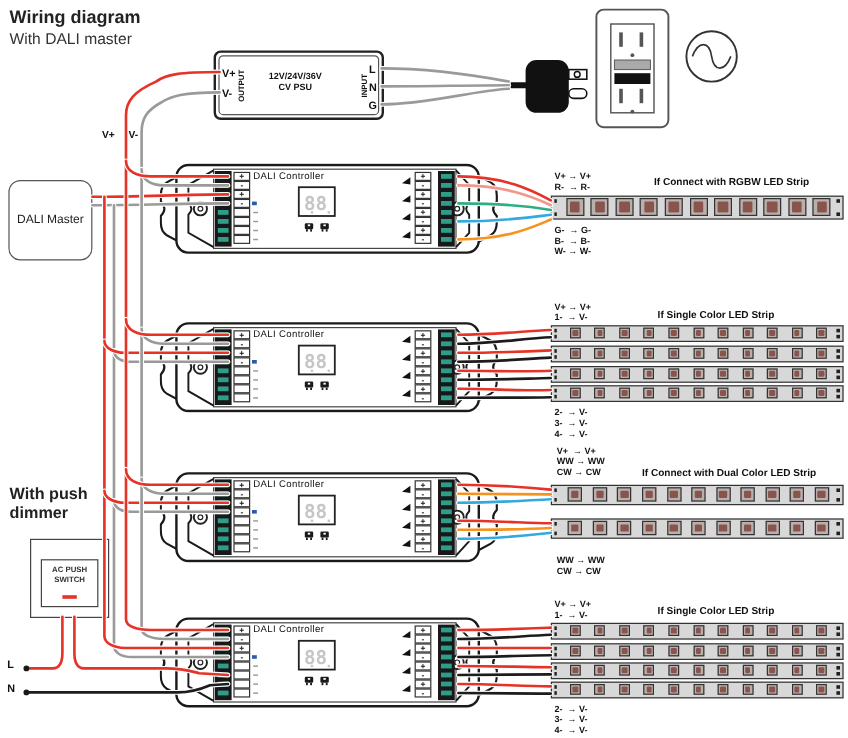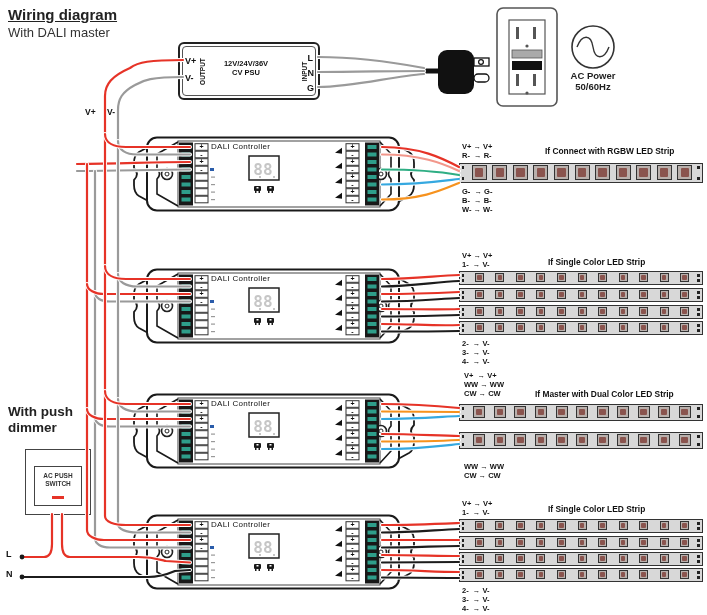--- a/index.html
+++ b/index.html
@@ -1,19 +1,19 @@
 <!DOCTYPE html>
 <html style="--led: #8a544e; --switch-accent: #e63327;"><head>
 <meta charset="utf-8">
 <style>
   html,body{margin:0;padding:0;background:#fff;}
   #stage{position:relative;width:707px;height:615px;background:#fff;overflow:hidden;
          font-family:"Liberation Sans",sans-serif;color:#1a1a1a;}
   .abs{position:absolute;}
-  .h1{font-size:15px;font-weight:bold;color:#222;text-decoration:underline;}
+  .h1{font-size:15px;font-weight:bold;color:#222;}
   .h2{font-size:13px;color:#333;}
   .busLbl{font-size:8.5px;font-weight:bold;color:#111;}
   
   .psu{left:178px;top:42px;width:142px;height:58px;border:2px solid #222;border-radius:6px;background:#fff;box-sizing:border-box;}
   .psuInner{position:absolute;left:2px;top:2px;right:2px;bottom:2px;border:1px solid #555;border-radius:4px;}
   .psuTxt{position:absolute;font-size:9px;font-weight:bold;color:#111;}
   .psuRot{position:absolute;font-size:6.5px;font-weight:bold;color:#111;width:56px;text-align:center;transform:rotate(-90deg);}
   .psuCenter{position:absolute;left:34px;right:40px;top:15px;text-align:center;font-size:7.5px;font-weight:bold;line-height:9px;color:#111;}
   
   .master{left:7px;top:150px;width:70px;height:67px;border:1.6px solid #555;border-radius:10px;background:#fff;display:flex;align-items:center;justify-content:center;font-size:10px;color:#222;box-sizing:border-box;}
@@ -73,28 +73,27 @@
     <rect x="110" y="24" width="3" height="12" fill="#555"></rect>
     <circle cx="104" cy="43" r="1.6" fill="#555"></circle>
     <rect x="89" y="47" width="30" height="8" fill="#aaa" stroke="#555" stroke-width="0.8"></rect>
     <rect x="89" y="58" width="30" height="9" fill="#111"></rect>
     <rect x="93" y="71" width="3" height="12" fill="#555"></rect>
     <rect x="110" y="71" width="3" height="12" fill="#555"></rect>
     <circle cx="104" cy="90" r="1.6" fill="#555"></circle>
     <circle cx="170" cy="44" r="21" fill="#fff" stroke="#333" stroke-width="1.6"></circle>
     <path d="M154,44 C159,31 168,31 170,44 C172,57 181,57 186,44" fill="none" stroke="#333" stroke-width="1.4"></path>
   </svg>
-  <div class="abs acTxt">
-    <div>AC Power</div>
-    <div>50/60Hz</div>
-  </div>
 
   <div class="abs busLbl" style="left:85px;top:107px;">V+</div>
   <div class="abs busLbl" style="left:107px;top:107px;">V-</div>
 
+  <div class="abs master">
+    <span>DALI Master</span>
+  </div>
 
   <div class="abs pushHeading">
     <div>With push</div>
     <div>dimmer</div>
   </div>
   <div class="abs switchBox">
     <div class="switchInner">
       <div class="switchTxt">
         <div>AC PUSH</div>
         <div>SWITCH</div>
@@ -888,21 +887,21 @@
       <div class="lbl" style="left: 462px; top: 151.2px;">R-  → R-</div>
       <div class="lbl" style="left: 462px; top: 187px;">G-  → G-</div>
       <div class="lbl" style="left: 462px; top: 196.2px;">B-  → B-</div>
       <div class="lbl" style="left: 462px; top: 205.4px;">W- → W-</div>
       <div class="gtitle" style="left: 548px; top: 257px;">If Single Color LED Strip</div>
       <div class="lbl" style="left: 462px; top: 251px;">V+ → V+</div>
       <div class="lbl" style="left: 462px; top: 260.2px;">1-  → V-</div>
       <div class="lbl" style="left: 462px; top: 339px;">2-  → V-</div>
       <div class="lbl" style="left: 462px; top: 348.2px;">3-  → V-</div>
       <div class="lbl" style="left: 462px; top: 357.4px;">4-  → V-</div>
-      <div class="gtitle" style="left: 535px; top: 389px;">If Master with Dual Color LED Strip</div>
+      <div class="gtitle" style="left: 535px; top: 389px;">If Connect with Dual Color LED Strip</div>
       <div class="lbl" style="left: 464px; top: 371px;">V+  → V+</div>
       <div class="lbl" style="left: 464px; top: 380.2px;">WW → WW</div>
       <div class="lbl" style="left: 464px; top: 389.4px;">CW → CW</div>
       <div class="lbl" style="left: 464px; top: 462px;">WW → WW</div>
       <div class="lbl" style="left: 464px; top: 471.2px;">CW → CW</div>
       <div class="gtitle" style="left: 548px; top: 504px;">If Single Color LED Strip</div>
       <div class="lbl" style="left: 462px; top: 499px;">V+ → V+</div>
       <div class="lbl" style="left: 462px; top: 508.2px;">1-  → V-</div>
       <div class="lbl" style="left: 462px; top: 586px;">2-  → V-</div>
       <div class="lbl" style="left: 462px; top: 595.2px;">3-  → V-</div>

